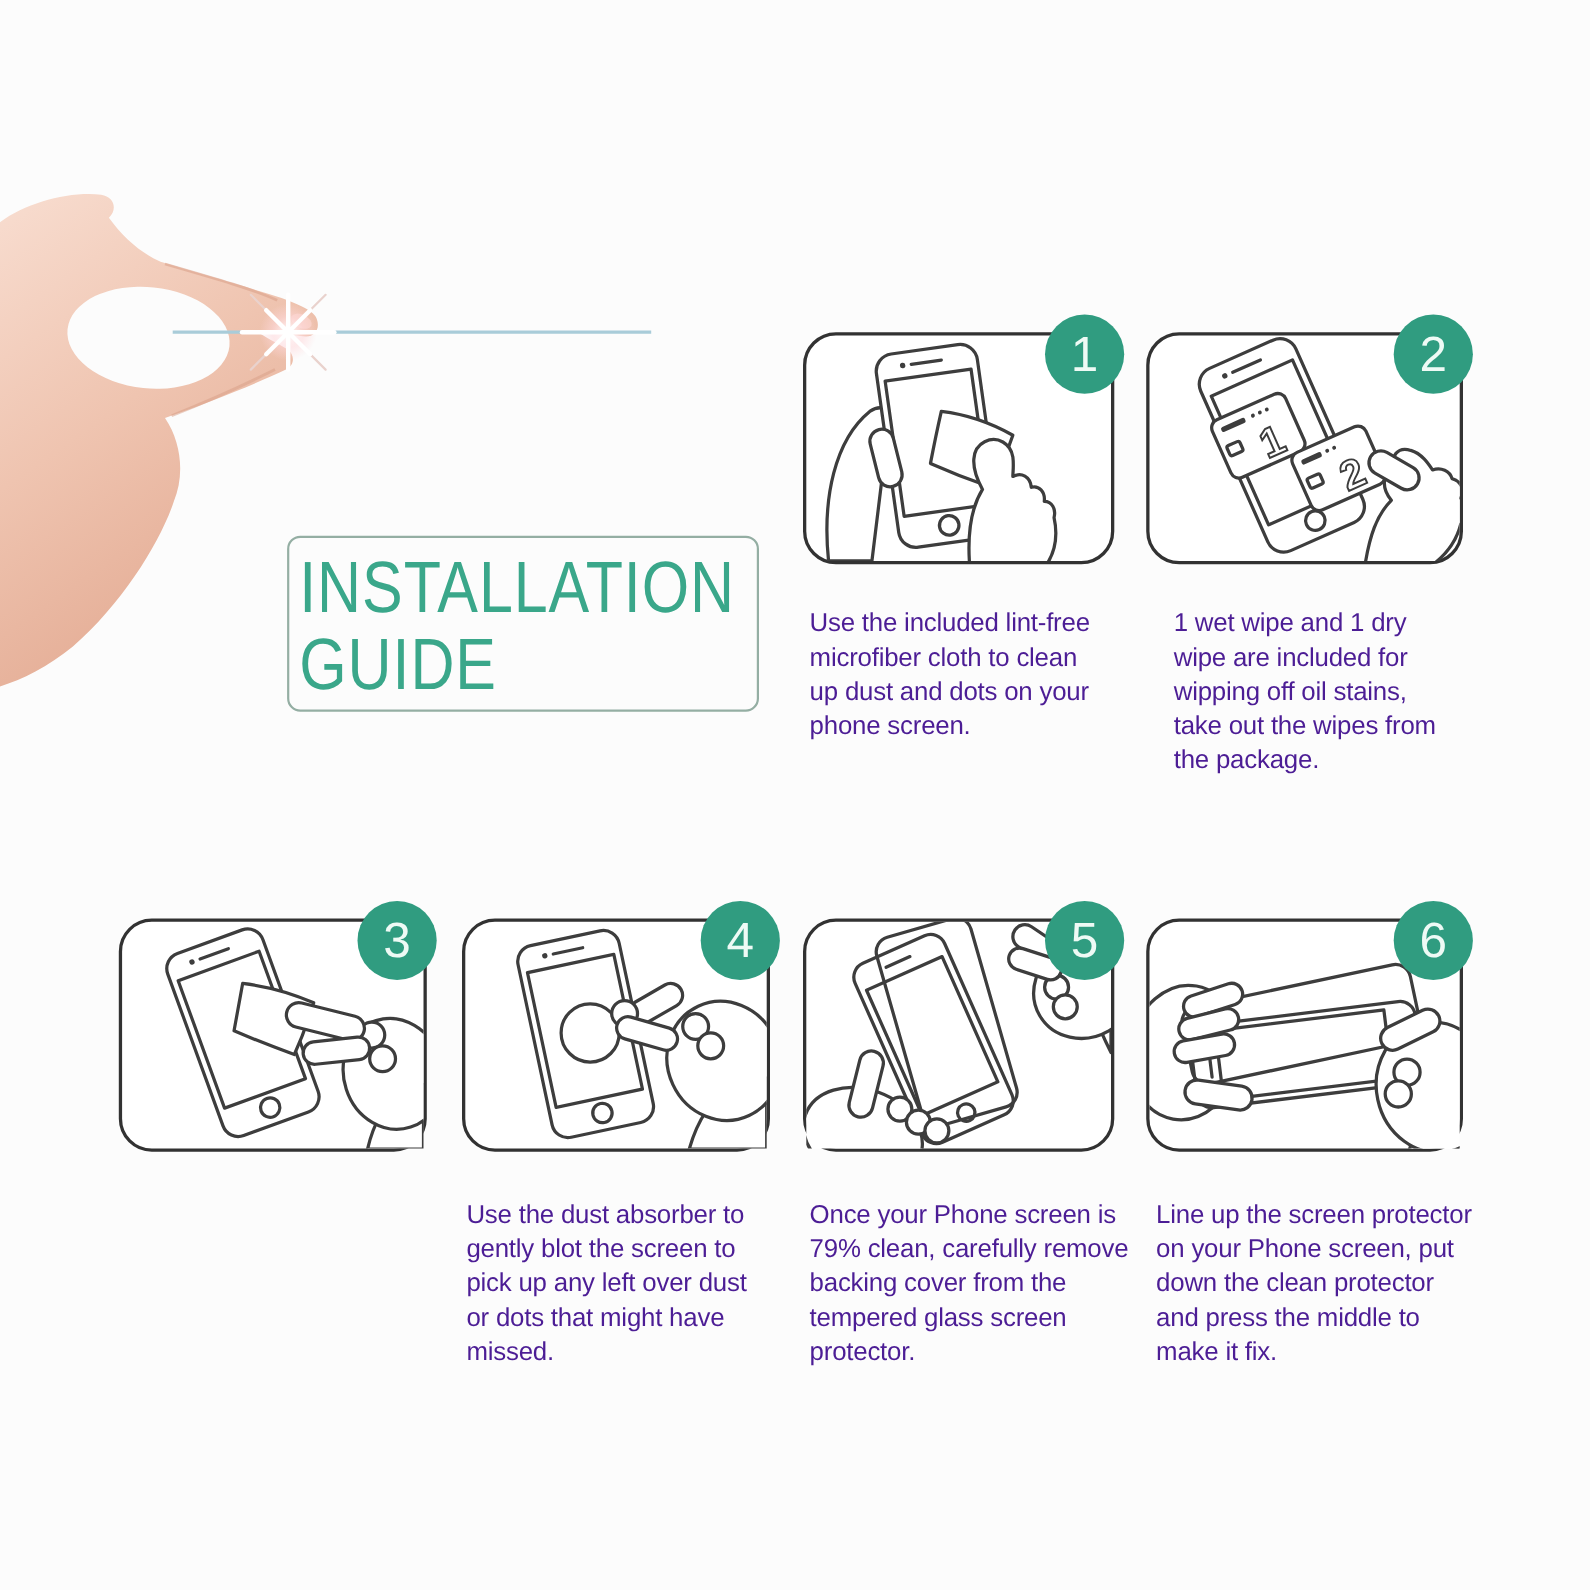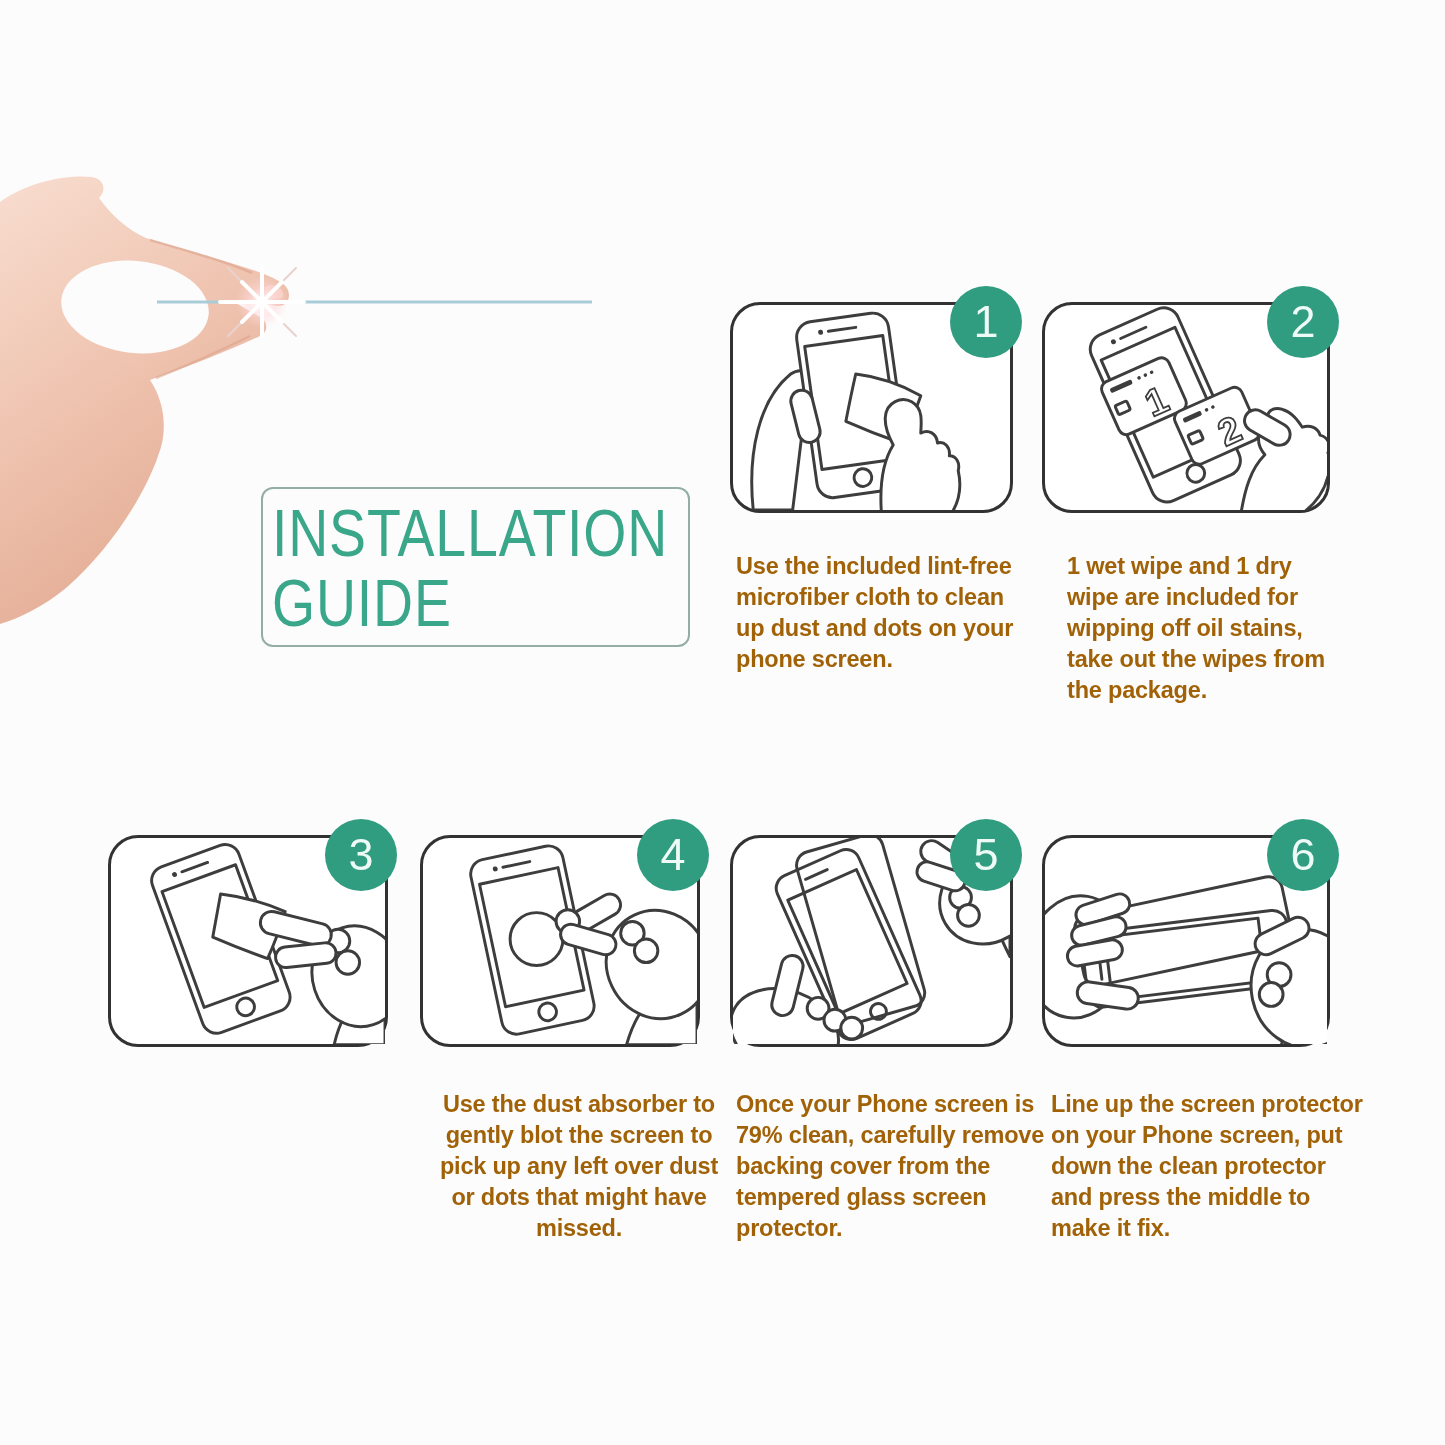--- a/index.html
+++ b/index.html
@@ -38,21 +38,21 @@
   }
   .panel svg{position:absolute;left:0;top:0;width:100%;height:100%;}
   .badge{
     position:absolute;top:-19px;right:-12px;width:72px;height:72px;
     border-radius:50%;background:#309c80;
     display:flex;align-items:center;justify-content:center;
     color:#eefaf5;font-size:45px;font-weight:400;
   }
   .caption{
     position:absolute;
-    color:#a16207;font-size:23.5px;font-weight:bold;line-height:31px;
+    color:#4c1d95;font-size:23.5px;font-weight:normal;line-height:31px;
     white-space:pre-line;letter-spacing:-0.2px;
   }
   
   .lineart path,.lineart rect,.lineart circle,.lineart ellipse,.lineart line{
     stroke:#3d3d3d;stroke-width:3;fill:none;
     stroke-linecap:round;stroke-linejoin:round;
   }
   .lineart .wfill{fill:#ffffff;}
   .lineart .ink{fill:#3d3d3d;stroke:none;}
   .lineart text{
@@ -281,21 +281,21 @@
 
   <div class="caption" style="left:736px;top:551px;width:300px;">Use the included lint-free
 microfiber cloth to clean
 up dust and dots on your
 phone screen.</div>
   <div class="caption" style="left:1067px;top:551px;width:295px;">1 wet wipe and 1 dry
 wipe are included for
 wipping off oil stains,
 take out the wipes from
 the package.</div>
-  <div class="caption" style="left:424px;top:1089px;width:310px;text-align:center;">Use the dust absorber to
+  <div class="caption" style="left:424px;top:1089px;width:310px;">Use the dust absorber to
 gently blot the screen to
 pick up any left over dust
 or dots that might have
 missed.</div>
   <div class="caption" style="left:736px;top:1089px;width:335px;">Once your Phone screen is
 79% clean, carefully remove
 backing cover from the
 tempered glass screen
 protector.</div>
   <div class="caption" style="left:1051px;top:1089px;width:335px;">Line up the screen protector

